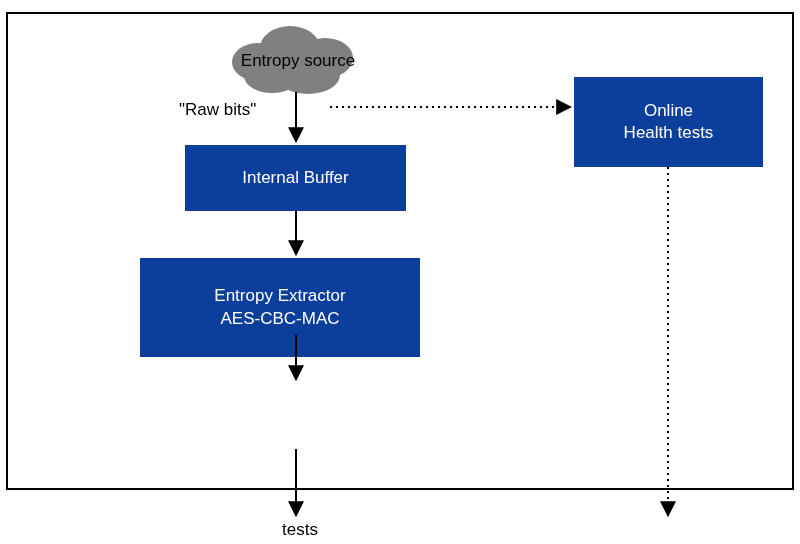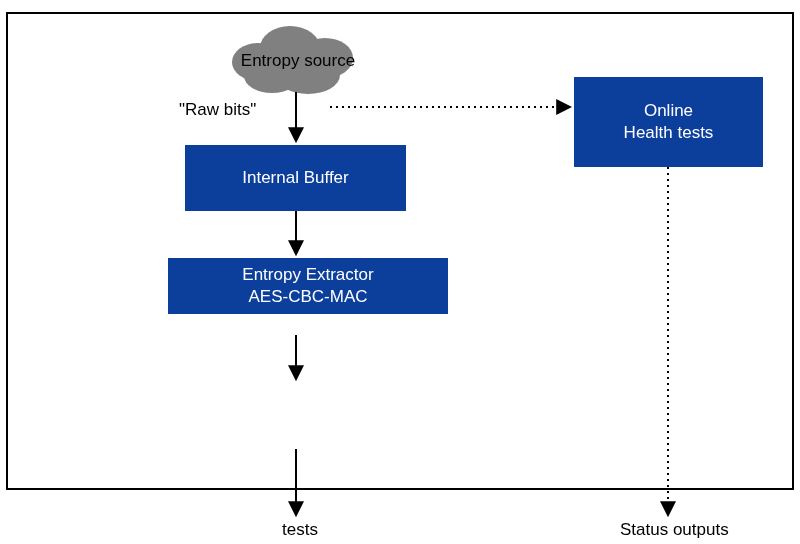--- a/index.html
+++ b/index.html
@@ -60,34 +60,33 @@
     </g>
   </svg>
   <div class="label" style="left:238px; top:51px; width:120px; text-align:center; color:#000;">Entropy source</div>
 
   <div class="label quoted" style="left:179px; top:100px;">"Raw bits"</div>
 
   <div class="box" style="left:185px; top:145px; width:221px; height:66px;">
     <span>Internal Buffer</span>
   </div>
 
-  <div class="box" style="left:168px; top:258px; width:280px; height:56px; white-space:pre-line;">
+  <div class="box" style="left:140px; top:258px; width:280px; height:99px; white-space:pre-line;">
     <span>Entropy Extractor
 AES-CBC-MAC</span>
   </div>
 
 
   <div class="box" style="left:574px; top:77px; width:189px; height:90px; white-space:pre-line;">
     <span>Online
 Health tests</span>
   </div>
 
   <div class="label" style="left:282px; top:520px;">tests</div>
 
-  <div class="label" style="left:620px; top:520px;">Status outputs</div>
 
   <svg>
     <defs>
       <marker id="arrow" viewBox="0 0 10 10" refX="8" refY="5" markerWidth="8" markerHeight="8" orient="auto-start-reverse">
         <path d="M 0 0 L 10 5 L 0 10 z" fill="#000"></path>
       </marker>
     </defs>
 
     <line x1="296" y1="92" x2="296" y2="140" stroke="#000" stroke-width="2" marker-end="url(#arrow)"></line>
 

